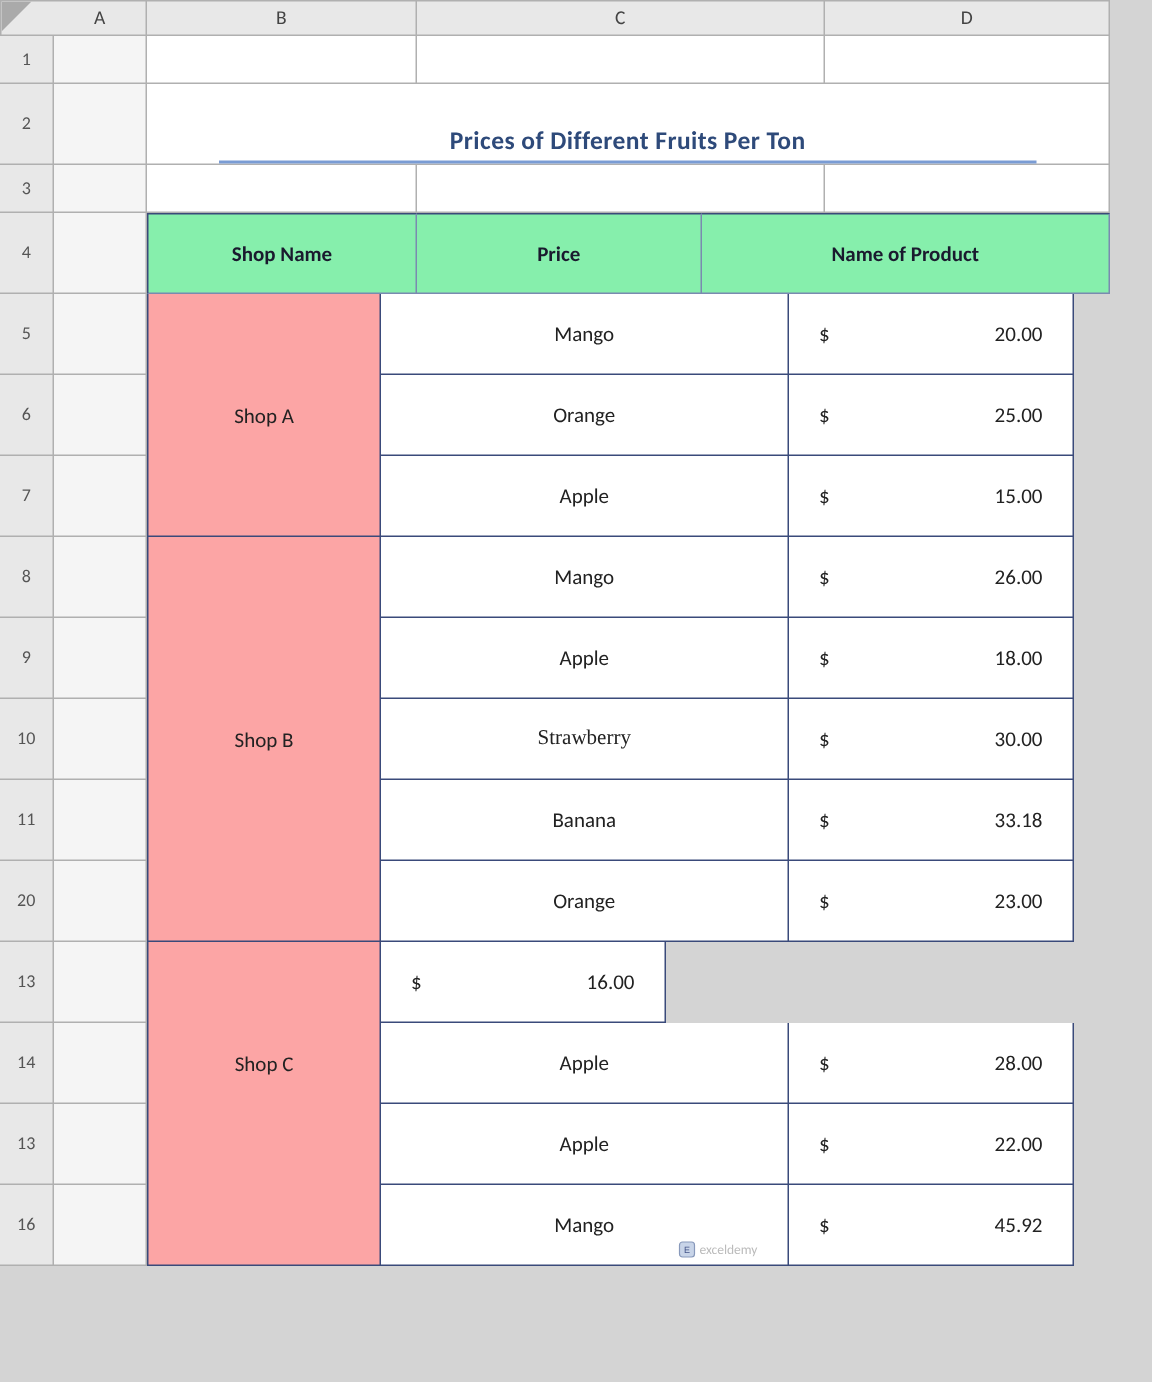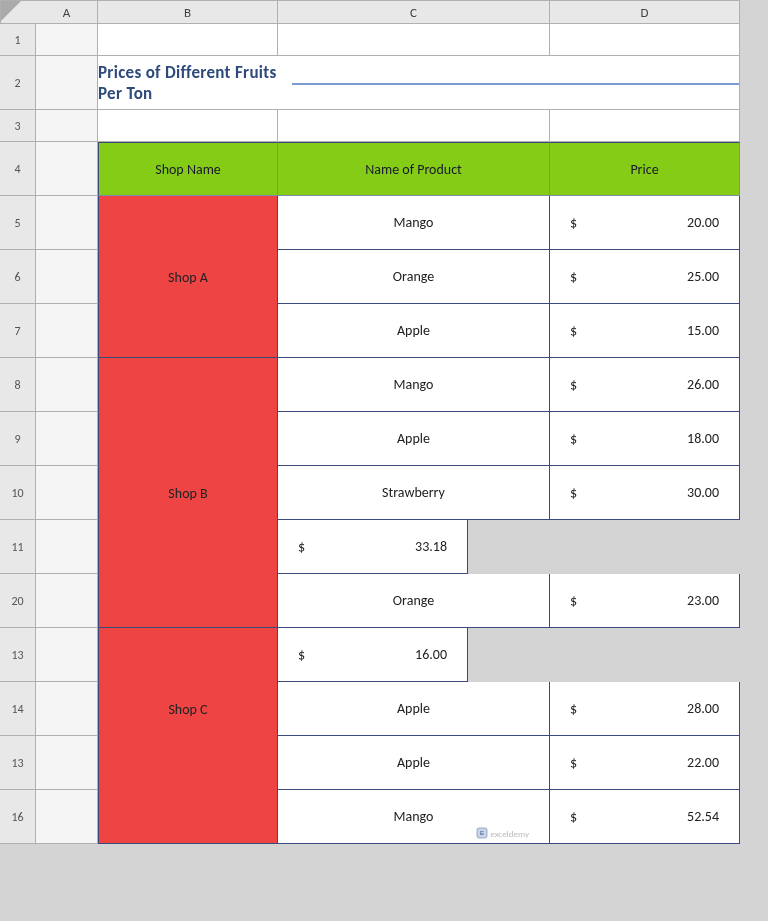--- a/index.html
+++ b/index.html
@@ -60,40 +60,40 @@
 
     .title-underline {
       margin-top: 3px;
       width: 85%;
       height: 2px;
       background: #7a9cd4;
     }
 
     
     .header-cell {
-      background: #84cc16;
-      font-weight: normal;
+      background: #86efac;
+      font-weight: bold;
       font-size: 14px;
       color: #1a1a2e;
       border: 1px solid #7a8ab0;
       border-left: none;
       border-top: none;
       display: flex;
       align-items: center;
       justify-content: center;
       padding: 4px;
     }
 
     
     .table-cell-b {
-      width: 180px;
+      width: 156px;
       border: 1.5px solid #3a4a7a;
       border-left: none;
       border-top: none;
-      background: #ef4444;
+      background: #fca5a5;
       display: flex;
       align-items: center;
       justify-content: center;
       font-size: 14px;
       color: #222;
     }
 
     .table-cell-c {
       width: 272px;
       border: 1.5px solid #3a4a7a;
@@ -200,40 +200,40 @@
     <div class="rnum">1</div>
     <div class="scell scell-a"></div>
     <div class="scell scell-b"></div>
     <div class="scell scell-c"></div>
     <div class="scell scell-d"></div>
   </div>
 
   <div class="s-row row-h54">
     <div class="rnum">2</div>
     <div class="scell scell-a"></div>
-    <div class="scell" style="width:642px; flex-direction:row; justify-content:flex-end;">
+    <div class="scell" style="width:642px; flex-direction:column; justify-content:flex-end;">
       <span class="title-text">Prices of Different Fruits Per Ton</span>
       <div class="title-underline"></div>
     </div>
   </div>
 
   <div class="s-row row-h32">
     <div class="rnum">3</div>
     <div class="scell scell-a"></div>
     <div class="scell scell-b"></div>
     <div class="scell scell-c"></div>
     <div class="scell scell-d"></div>
   </div>
 
   <div class="s-row row-h54">
     <div class="rnum">4</div>
     <div class="scell scell-a"></div>
     <div class="header-cell table-left-border table-top-border" style="width:180px; border-top:1.5px solid #3a4a7a; border-left:1.5px solid #3a4a7a;">Shop Name</div>
+    <div class="header-cell table-top-border" style="width:190px; border-top:1.5px solid #3a4a7a;">Price</div>
     <div class="header-cell table-top-border" style="width:272px; border-top:1.5px solid #3a4a7a;">Name of Product</div>
-    <div class="header-cell table-top-border" style="width:190px; border-top:1.5px solid #3a4a7a;">Price</div>
   </div>
 
   <div class="s-row row-h54">
     <div class="rnum">5</div>
     <div class="scell scell-a"></div>
 
     <div class="table-cell-b table-left-border" style="border-top:none; border-bottom:none;"></div>
     <div class="table-cell-c" style="border-top:none;">Mango</div>
     <div class="table-cell-d" style="border-top:none;">
       <span class="price-dollar">$</span>
@@ -282,31 +282,32 @@
     <div class="table-cell-d" style="border-top:none;">
       <span class="price-dollar">$</span>
       <span class="price-value">18.00</span>
     </div>
   </div>
 
   <div class="s-row row-h54">
     <div class="rnum">10</div>
     <div class="scell scell-a"></div>
     <div class="table-cell-b table-left-border" style="border-top:none; border-bottom:none;">Shop B</div>
-    <div class="table-cell-c" style="border-top:none;">Strawberry</div>
+    <div class="table-cell-c" style="border-top:none;font-family:Liberation Serif, serif;">Strawberry</div>
     <div class="table-cell-d" style="border-top:none;">
       <span class="price-dollar">$</span>
       <span class="price-value">30.00</span>
     </div>
   </div>
 
   <div class="s-row row-h54">
     <div class="rnum">11</div>
     <div class="scell scell-a"></div>
     <div class="table-cell-b table-left-border" style="border-top:none; border-bottom:none;"></div>
+    <div class="table-cell-c" style="border-top:none;">Banana</div>
     <div class="table-cell-d" style="border-top:none;">
       <span class="price-dollar">$</span>
       <span class="price-value">33.18</span>
     </div>
   </div>
 
   <div class="s-row row-h54">
     <div class="rnum">20</div>
     <div class="scell scell-a"></div>
     <div class="table-cell-b table-left-border" style="border-top:none;"></div>
@@ -359,17 +360,17 @@
       <span style="position:absolute; bottom:4px; right:20px; font-size:9px; color:#bbb; display:flex; align-items:center; gap:2px;">
         <svg width="12" height="12" viewBox="0 0 12 12">
             <rect x="1" y="1" width="10" height="10" rx="2" fill="#c8d4e8" stroke="#8899bb" stroke-width="0.8"></rect>
             <text x="6" y="8" text-anchor="middle" font-size="6" fill="#445588" font-family="sans-serif">E</text>
           </svg>
         exceldemy
       </span>
     </div>
     <div class="table-cell-d" style="border-top:none;">
       <span class="price-dollar">$</span>
-      <span class="price-value">52.54</span>
+      <span class="price-value">45.92</span>
     </div>
   </div>
 
 </div>
 
 </body></html>

